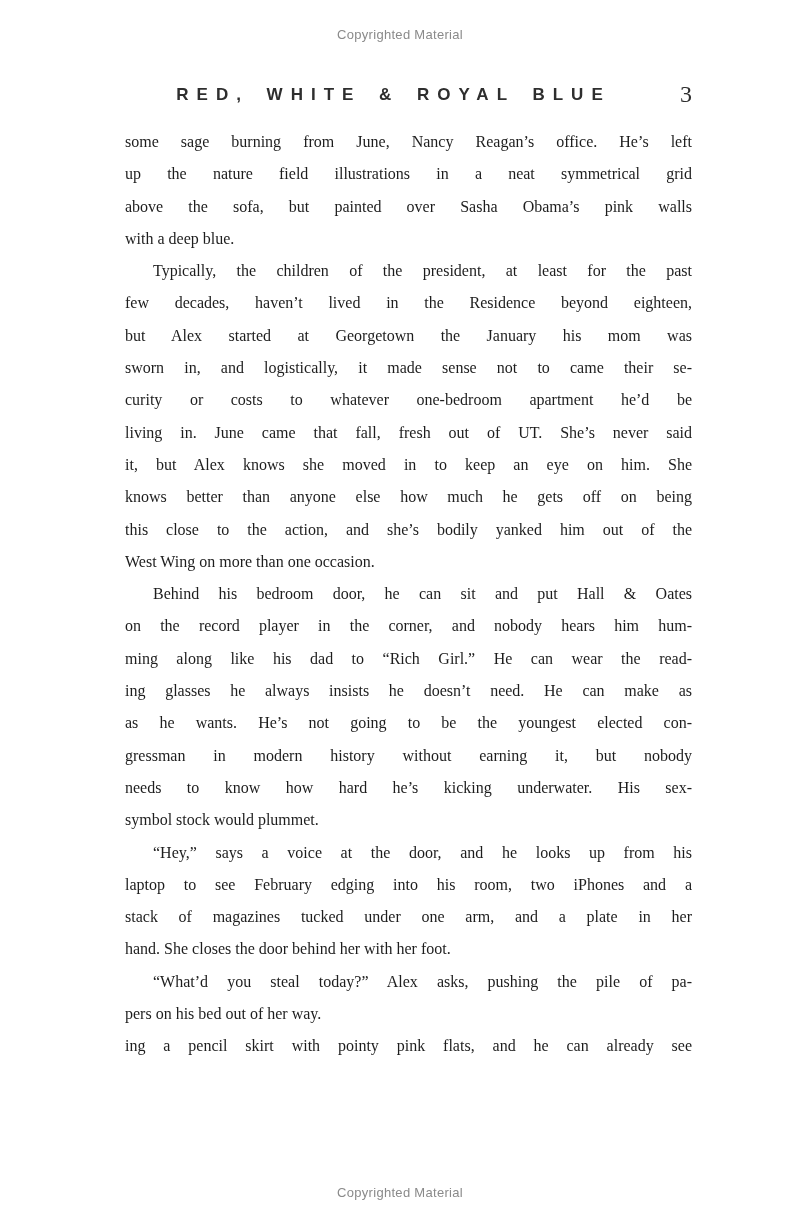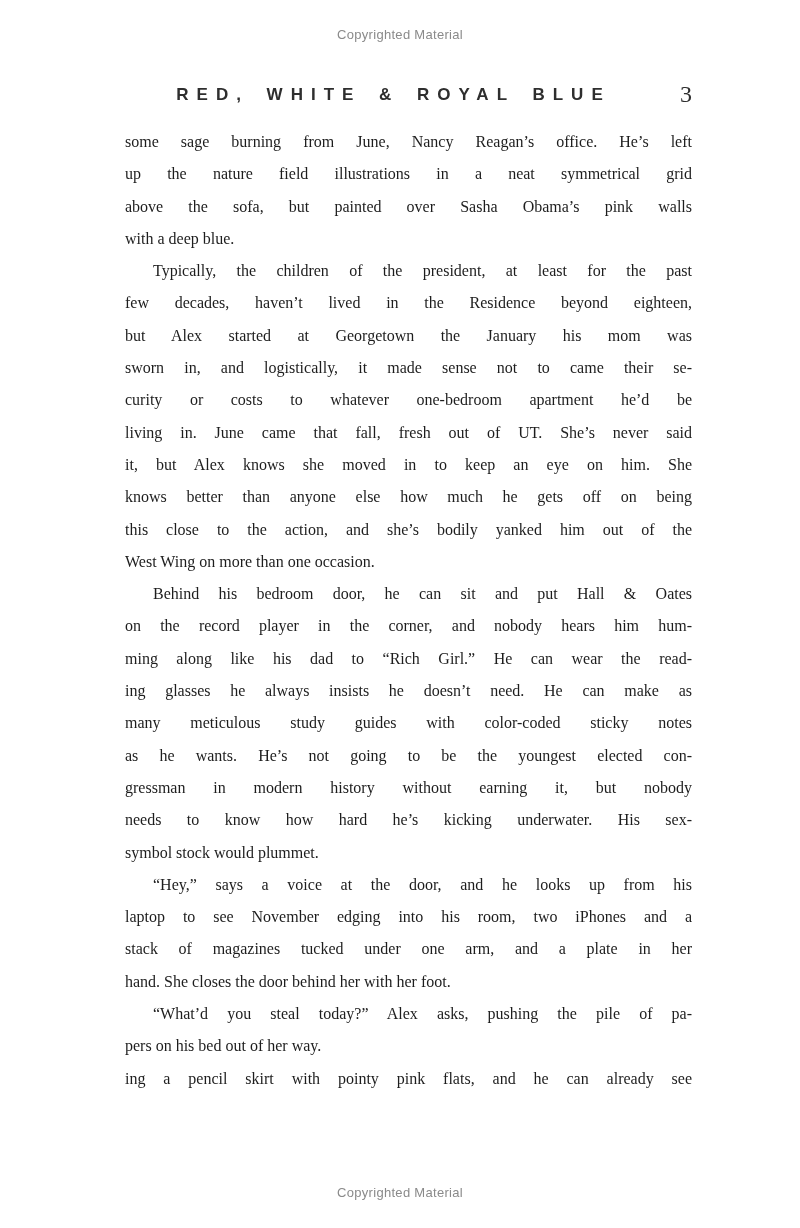--- a/index.html
+++ b/index.html
@@ -97,27 +97,26 @@
       <div class="line">curity or costs to whatever one-bedroom apartment he’d be</div>
       <div class="line">living in. June came that fall, fresh out of UT. She’s never said</div>
       <div class="line">it, but Alex knows she moved in to keep an eye on him. She</div>
       <div class="line">knows better than anyone else how much he gets off on being</div>
       <div class="line">this close to the action, and she’s bodily yanked him out of the</div>
       <div class="line end">West Wing on more than one occasion.</div>
       <div class="line indent">Behind his bedroom door, he can sit and put Hall &amp; Oates</div>
       <div class="line">on the record player in the corner, and nobody hears him hum-</div>
       <div class="line">ming along like his dad to “Rich Girl.” He can wear the read-</div>
       <div class="line">ing glasses he always insists he doesn’t need. He can make as</div>
-      <div class="line">many meticulous study guides with color-coded sticky notes</div>
       <div class="line">as he wants. He’s not going to be the youngest elected con-</div>
       <div class="line">gressman in modern history without earning it, but nobody</div>
       <div class="line">needs to know how hard he’s kicking underwater. His sex-</div>
       <div class="line end">symbol stock would plummet.</div>
       <div class="line indent">“Hey,” says a voice at the door, and he looks up from his</div>
-      <div class="line">laptop to see November edging into his room, two iPhones and a</div>
+      <div class="line">laptop to see February edging into his room, two iPhones and a</div>
       <div class="line">stack of magazines tucked under one arm, and a plate in her</div>
       <div class="line end">hand. She closes the door behind her with her foot.</div>
       <div class="line indent">“What’d you steal today?” Alex asks, pushing the pile of pa-</div>
       <div class="line end">pers on his bed out of her way.</div>
       <div class="line">ing a pencil skirt with pointy pink flats, and he can already see</div>
     </div>
 
   <div class="notice bottom">Copyrighted Material</div>
 
 </div>

